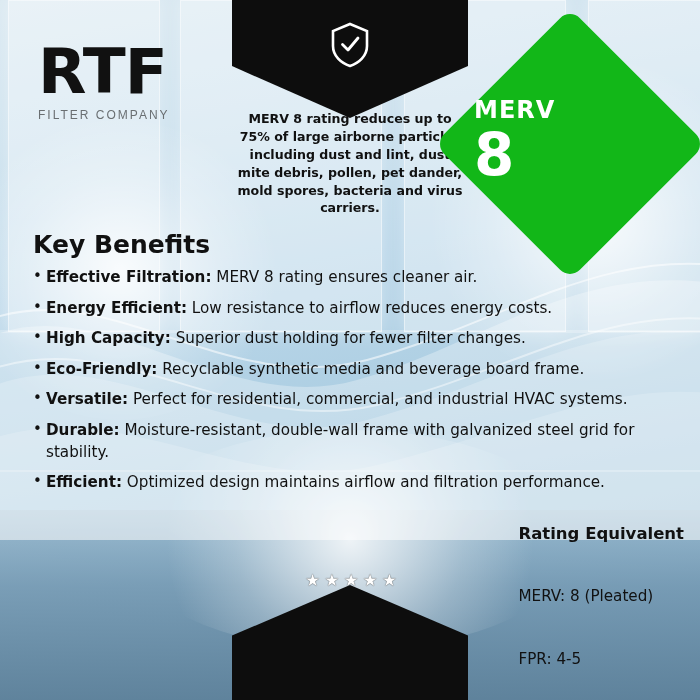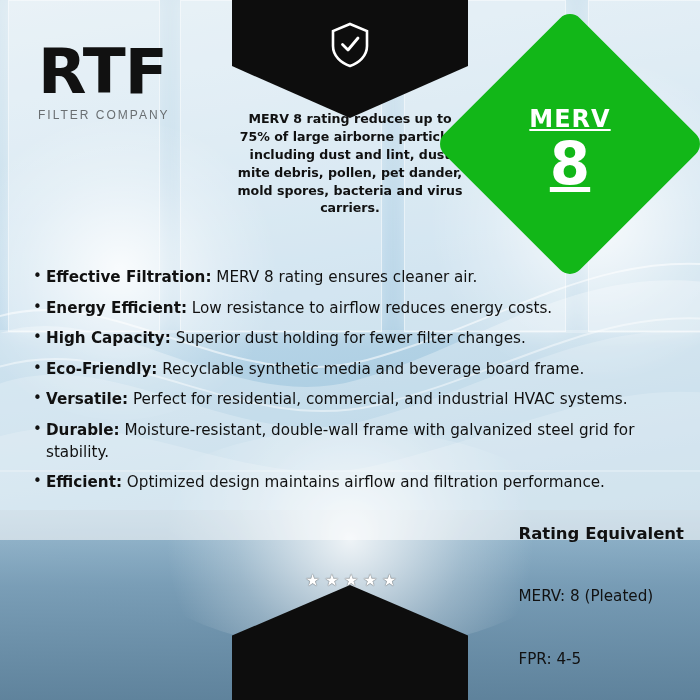--- a/index.html
+++ b/index.html
@@ -121,31 +121,29 @@
     top: 48px;
     left: 474px;
     width: 192px;
     height: 192px;
     background: #12b718;
     transform: rotate(45deg);
     border-radius: 14px;
   }
   .diamond-inner {
     position: absolute;
-    top: 53px;
+    top: 44px;
     left: 474px;
     width: 192px;
     height: 192px;
     display: flex;
     flex-direction: column;
-    align-items: center;
     justify-content: center;
     color: #fff;
     font-family: "DejaVu Sans", sans-serif;
-    text-decoration: underline;
   }
   .diamond-label {
     font-size: 24px;
     font-weight: bold;
     letter-spacing: 1px;
   }
   .diamond-value {
     font-size: 58px;
     font-weight: bold;
     line-height: 1;
@@ -259,20 +257,21 @@
   </div>
 
   <div class="blurb">MERV 8 rating reduces up to 75% of large airborne particles including dust and lint, dust mite debris, pollen, pet dander, mold spores, bacteria and virus carriers.</div>
 
   <div class="diamond"></div>
   <div class="diamond-inner">
     <div class="diamond-label">MERV</div>
     <div class="diamond-value">8</div>
   </div>
 
+  <div class="benefits-title">Key Benefits</div>
   <div class="benefits">
     <div class="benefit">
       <span class="bullet">•</span>
       <span><b>Effective Filtration:</b><span> MERV 8 rating ensures cleaner air.</span></span>
     </div>
     <div class="benefit">
       <span class="bullet">•</span>
       <span><b>Energy Efficient:</b><span> Low resistance to airflow reduces energy costs.</span></span>
     </div>
     <div class="benefit">

